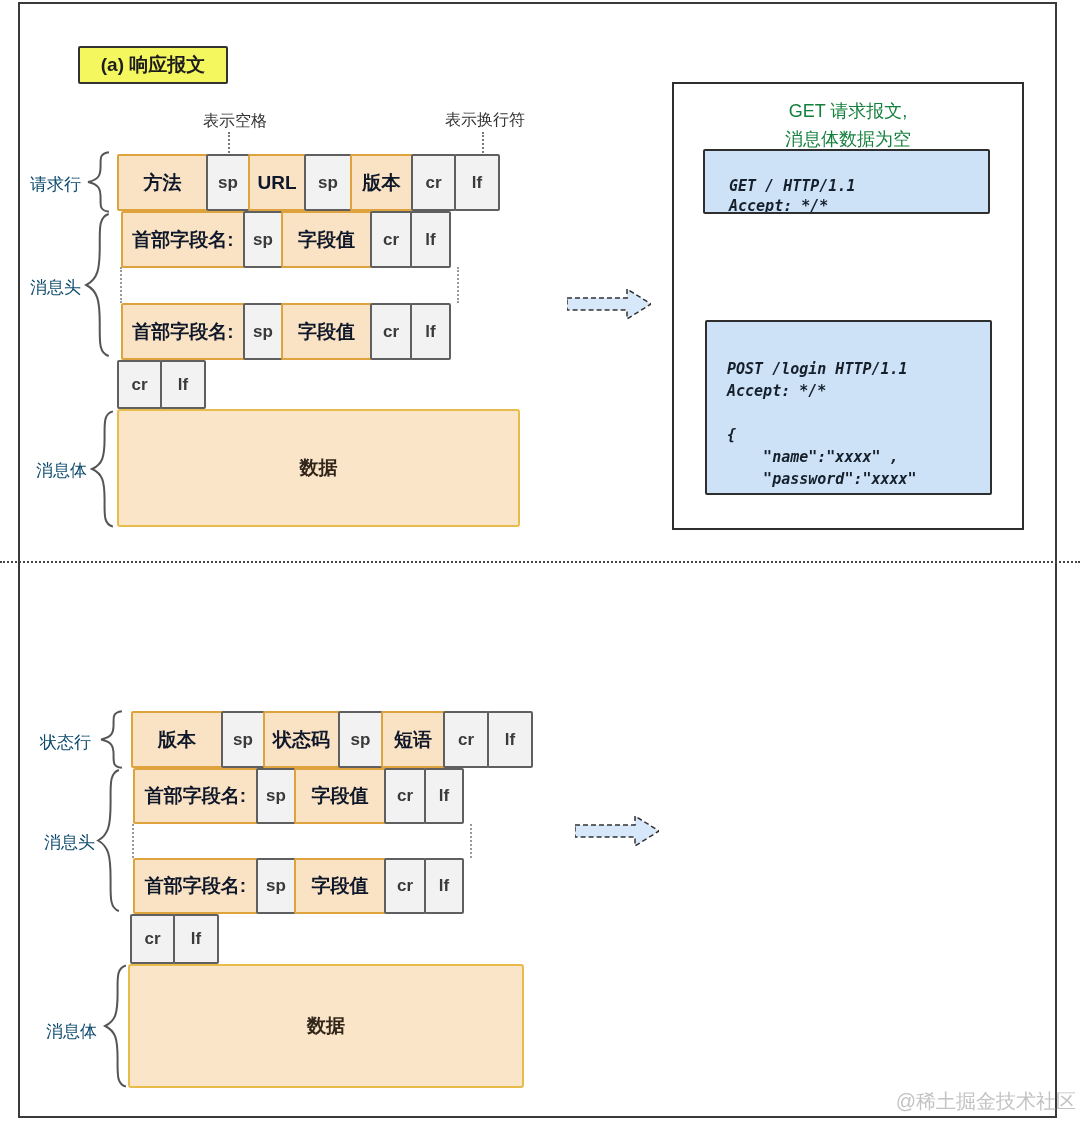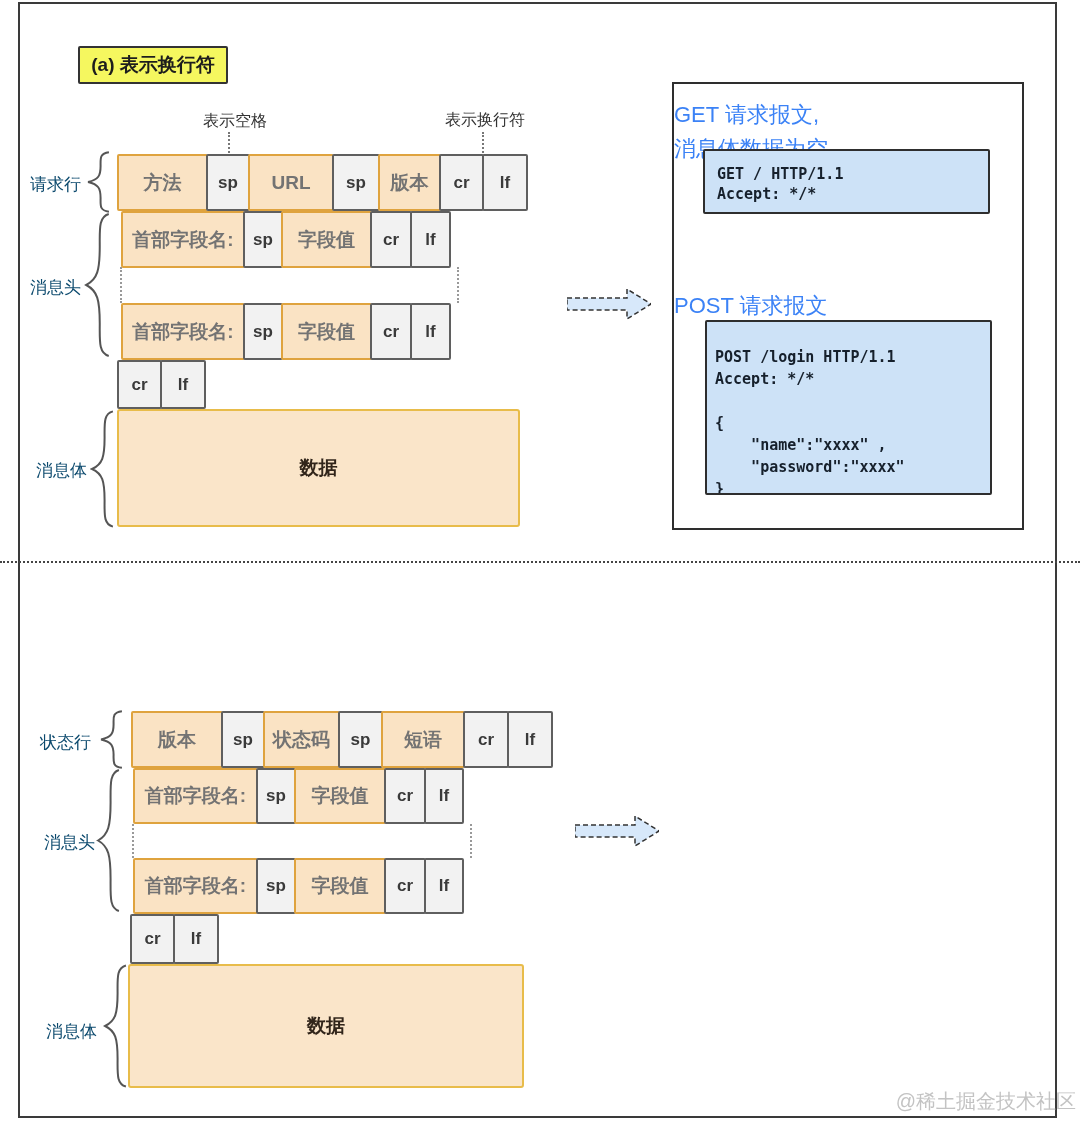--- a/index.html
+++ b/index.html
@@ -11,51 +11,51 @@
   .tag{position:absolute;background:#F5F75F;border:2px solid #333;box-sizing:border-box;
        display:flex;align-items:center;justify-content:center;font-weight:bold;
        font-size:19px;color:#1d1d1d;border-radius:2px;}
   .ann{position:absolute;font-size:16px;color:#333;white-space:nowrap;}
   .tick{position:absolute;width:0;border-left:2px dotted #777;}
   .rowlabel{position:absolute;font-size:17px;color:#0c4a6e;white-space:nowrap;}
   .row{position:absolute;display:flex;}
   .cell{box-sizing:border-box;display:flex;align-items:center;justify-content:center;
         border-radius:2px;}
   .cell + .cell{margin-left:-2px;}
-  .cell.orange{background:#FAE3C4;border:2px solid #DFA33E;color:#737373;
+  .cell.orange{background:#FAE3C4;border:2px solid #DFA33E;color:#0f172a;
                font-weight:bold;font-size:19px;}
   .cell.gray{background:#F2F2F2;border:2px solid #5f5f5f;color:#3a3a3a;
              font-weight:600;font-size:17px;}
   .bodybox{position:absolute;background:#FAE5C9;border:2px solid #E8BC4A;box-sizing:border-box;
            display:flex;align-items:center;justify-content:center;font-weight:bold;
            font-size:19px;color:#31251a;border-radius:3px;}
   .gapcol{position:absolute;width:0;border-left:2px dotted #999;}
   .panel{position:absolute;border:2px solid #2e2e2e;background:#fff;box-sizing:border-box;}
-  .panel-title{position:absolute;width:100%;font-size:22px;
-               line-height:1.55;color:#3b82f6;}
+  .panel-title{position:absolute;width:100%;text-align:center;font-size:18px;
+               line-height:1.55;color:#15803d;}
   .bluebox{position:absolute;background:#CDE2F7;border:2px solid #2e2e2e;box-sizing:border-box;
            border-radius:2px;overflow:hidden;}
-  .bluebox pre{margin:0;font-family:"DejaVu Sans Mono","Liberation Mono",monospace;
-               font-weight:bold;color:#16202c;white-space:pre;}
+  .bluebox pre{margin:12px;font-family:"DejaVu Sans Mono","Liberation Mono",monospace;
+               font-weight:bold;color:#16202c;white-space:pre;font-style:italic;}
   .code-get{padding:13px 0 0 12px;font-size:15px;line-height:20px;}
   .code-post{padding:24px 0 0 8px;font-size:15px;line-height:22px;}
   .code-resp{padding:76px 0 0 12px;font-size:14px;line-height:18px;}
   .brace{position:absolute;}
   .arrow{position:absolute;}
   .watermark{position:absolute;right:4px;top:1088px;font-size:20px;color:#c3c3c3;
              white-space:nowrap;}
 </style>
 </head>
 <body>
 
 <div class="canvas">
   <div class="outer-border"></div>
   <div class="hsep"></div>
 
-  <div class="tag" style="left:78px;top:46px;width:150px;height:38px">(a) 表示换行符</div>
+  <div class="tag" style="left:78px;top:46px;width:150px;height:38px">(a) 响应报文</div>
 
   <div class="ann" style="left:203px;top:111px">表示空格</div>
   <div class="tick" style="left:228px;top:132px;height:21px"></div>
   <div class="ann" style="left:445px;top:110px">表示换行符</div>
   <div class="tick" style="left:482px;top:132px;height:21px"></div>
 
   <div class="rowlabel" style="left:30px;top:173px">请求行</div>
   <svg class="brace" style="left:86px;top:151px" width="25" height="62" viewBox="0 0 24 100" preserveAspectRatio="none">
     <path d="M22 2 C13 4 14 12 14 24 C14 40 12 46 2 50 C12 54 14 60 14 76 C14 88 13 96 22 98" fill="none" stroke="#555" stroke-width="2" vector-effect="non-scaling-stroke"></path>
   </svg>
@@ -64,21 +64,21 @@
     <path d="M22 2 C13 4 14 12 14 24 C14 40 12 46 2 50 C12 54 14 60 14 76 C14 88 13 96 22 98" fill="none" stroke="#555" stroke-width="2" vector-effect="non-scaling-stroke"></path>
   </svg>
   <div class="rowlabel" style="left:36px;top:459px">消息体</div>
   <svg class="brace" style="left:90px;top:409px" width="25" height="120" viewBox="0 0 24 100" preserveAspectRatio="none">
     <path d="M22 2 C13 4 14 12 14 24 C14 40 12 46 2 50 C12 54 14 60 14 76 C14 88 13 96 22 98" fill="none" stroke="#555" stroke-width="2" vector-effect="non-scaling-stroke"></path>
   </svg>
 
   <div class="row" style="left:117px;top:154px;height:57px">
     <div class="cell orange" style="width:91px">方法</div>
     <div class="cell gray" style="width:44px">sp</div>
-    <div class="cell orange" style="width:86px">URL</div>
+    <div class="cell orange" style="width:58px">URL</div>
     <div class="cell gray" style="width:48px">sp</div>
     <div class="cell orange" style="width:63px">版本</div>
     <div class="cell gray" style="width:45px">cr</div>
     <div class="cell gray" style="width:46px">lf</div>
   </div>
 
   <div class="row" style="left:121px;top:211px;height:57px">
     <div class="cell orange" style="width:124px">首部字段名:</div>
     <div class="cell gray" style="width:40px">sp</div>
     <div class="cell orange" style="width:91px">字段值</div>
@@ -110,21 +110,20 @@
 
   <div class="panel" style="left:672px;top:82px;width:352px;height:448px">
     <div class="panel-title" style="top:14px">
       <span>GET 请求报文,</span><br>
       <span>消息体数据为空</span>
     </div>
     <div class="bluebox" style="left:29px;top:65px;width:287px;height:65px">
       <pre class="code-get">GET / HTTP/1.1
 Accept: */*</pre>
     </div>
-    <div class="panel-title" style="top:205px">POST 请求报文</div>
     <div class="bluebox" style="left:31px;top:236px;width:287px;height:175px">
       <pre class="code-post">POST /login HTTP/1.1
 Accept: */*
 
 {
     "name":"xxxx" ,
     "password":"xxxx"
 }</pre>
     </div>
   </div>
@@ -141,21 +140,21 @@
   <div class="rowlabel" style="left:46px;top:1020px">消息体</div>
   <svg class="brace" style="left:103px;top:963px" width="25" height="126" viewBox="0 0 24 100" preserveAspectRatio="none">
     <path d="M22 2 C13 4 14 12 14 24 C14 40 12 46 2 50 C12 54 14 60 14 76 C14 88 13 96 22 98" fill="none" stroke="#555" stroke-width="2" vector-effect="non-scaling-stroke"></path>
   </svg>
 
   <div class="row" style="left:131px;top:711px;height:57px">
     <div class="cell orange" style="width:92px">版本</div>
     <div class="cell gray" style="width:44px">sp</div>
     <div class="cell orange" style="width:77px">状态码</div>
     <div class="cell gray" style="width:45px">sp</div>
-    <div class="cell orange" style="width:84px">短语</div>
+    <div class="cell orange" style="width:64px">短语</div>
     <div class="cell gray" style="width:46px">cr</div>
     <div class="cell gray" style="width:46px">lf</div>
   </div>
 
   <div class="row" style="left:133px;top:768px;height:56px">
     <div class="cell orange" style="width:125px">首部字段名:</div>
     <div class="cell gray" style="width:40px">sp</div>
     <div class="cell orange" style="width:92px">字段值</div>
     <div class="cell gray" style="width:42px">cr</div>
     <div class="cell gray" style="width:40px">lf</div>

